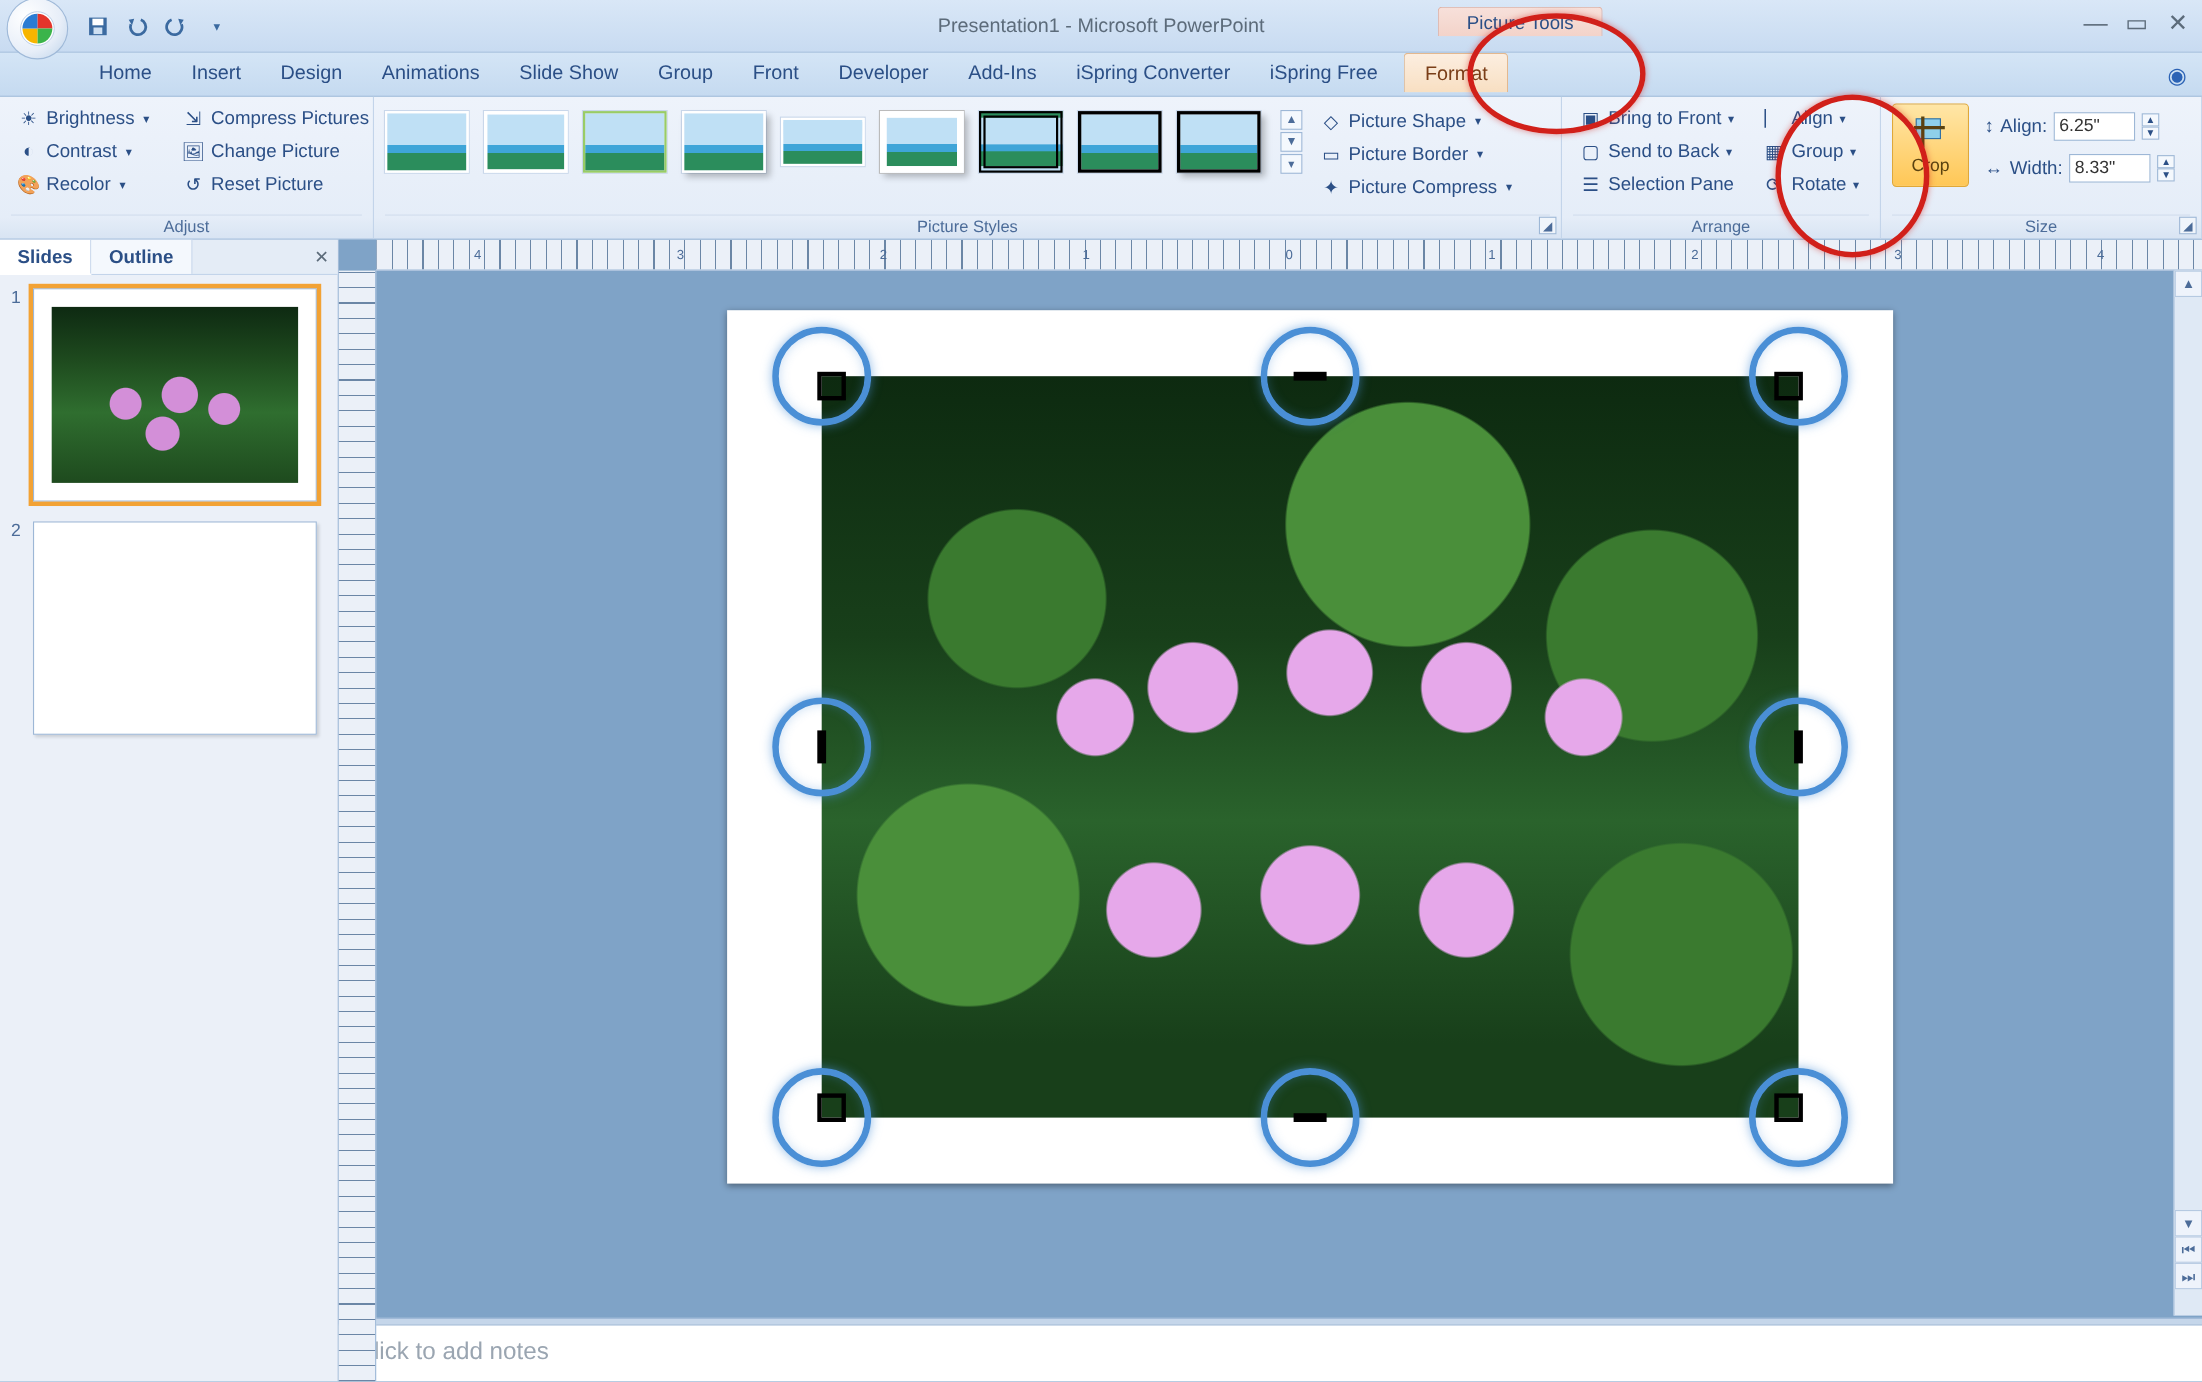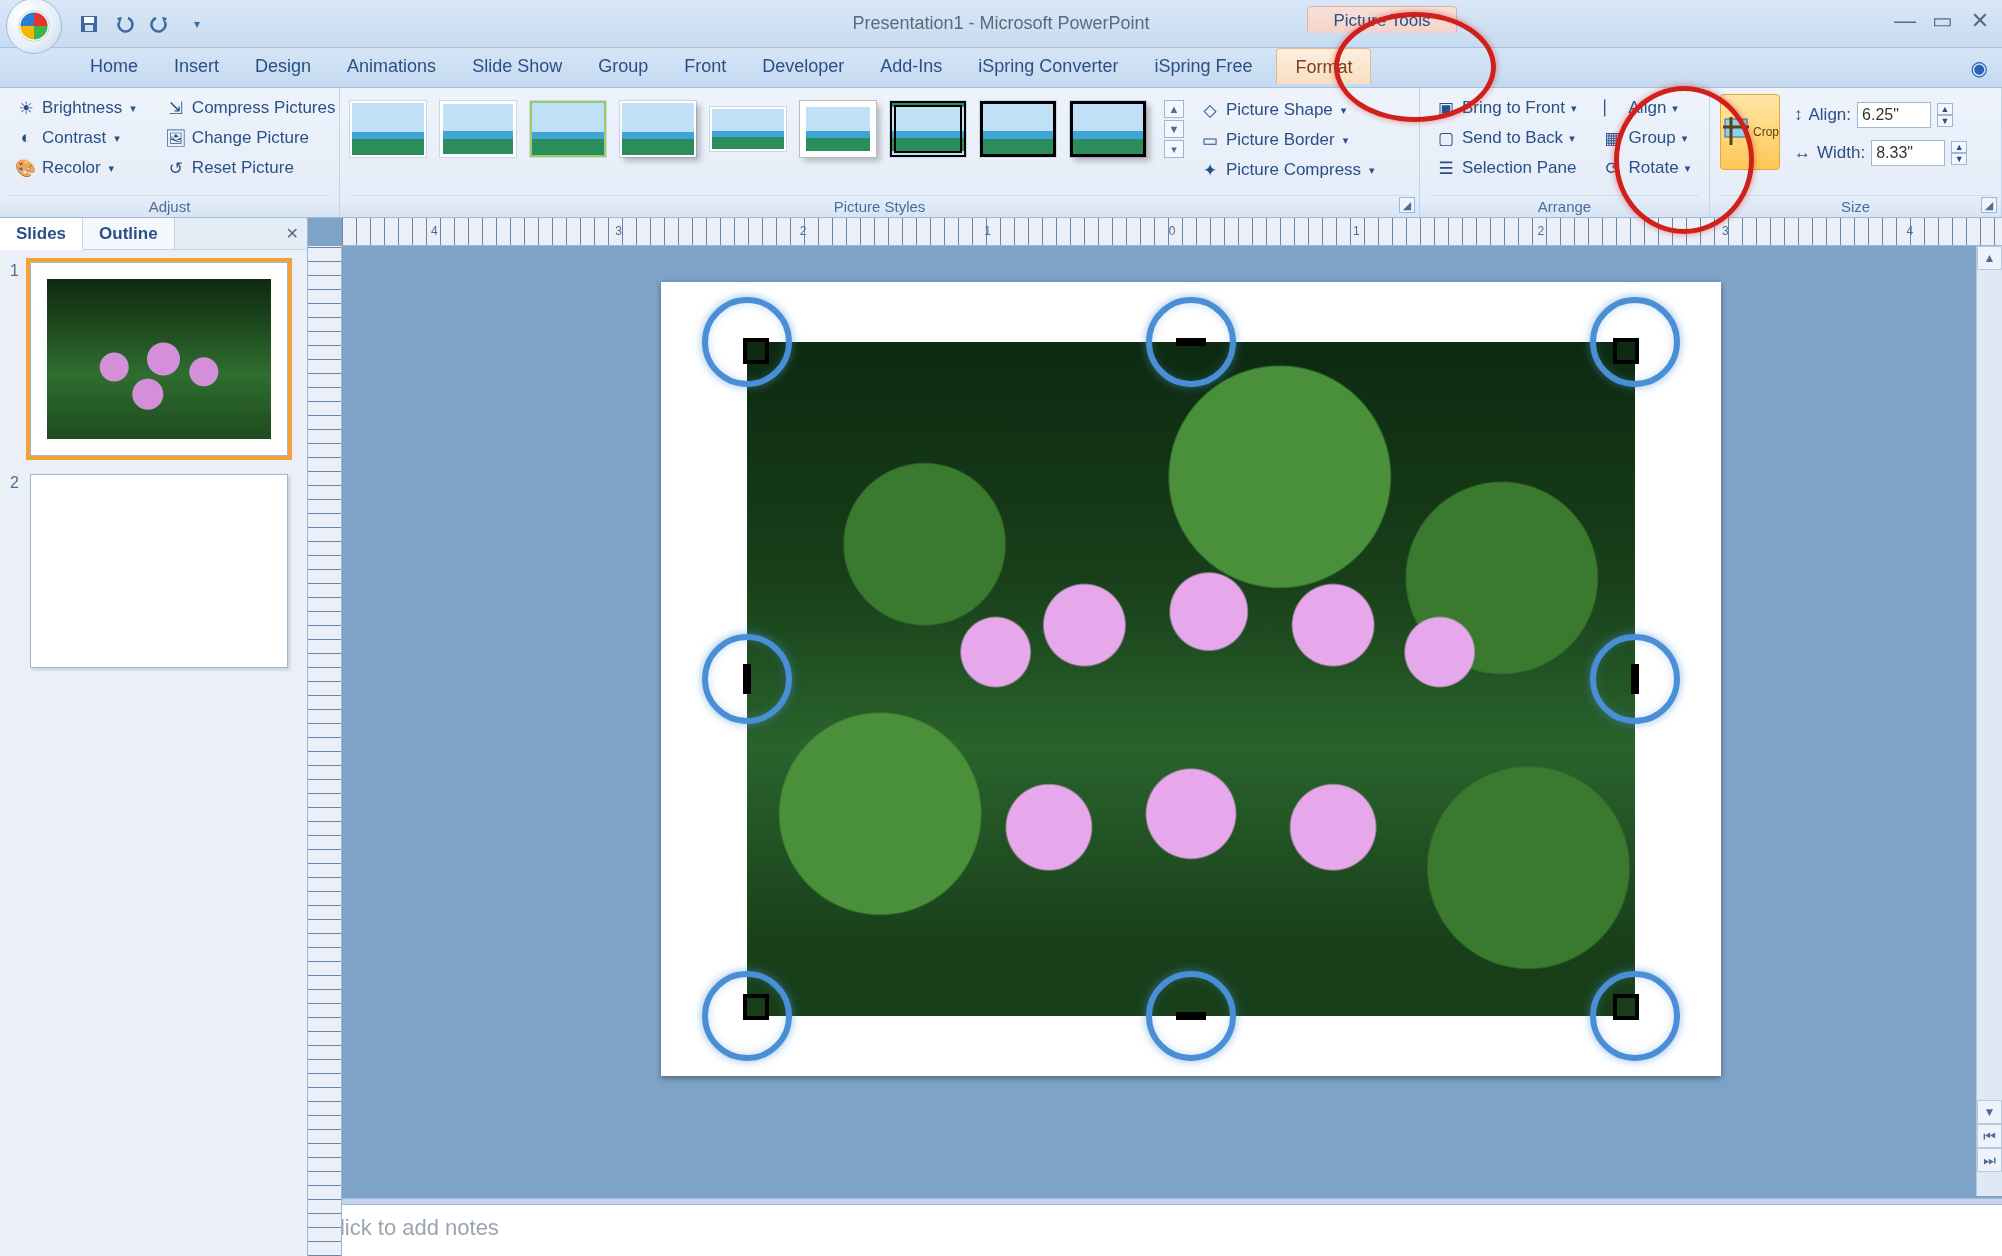--- a/index.html
+++ b/index.html
@@ -36,21 +36,21 @@
   .pic-style { width:76px; height:56px; background:linear-gradient(#bfe0f5 0 55%,#3fa5d8 55% 70%,#2b8d5c 70%); border:2px solid #fff; box-shadow:0 0 0 1px #c9d7ea; }
   .pic-style.shadow { box-shadow:4px 4px 6px rgba(0,0,0,.25),0 0 0 1px #c9d7ea; }
   .pic-style.refl::after{content:"";display:block;height:18px;margin-top:2px;background:linear-gradient(rgba(191,224,245,.5),transparent);}
   .pic-style.refl{height:44px;}
   .pic-style.black { border:3px solid #000; }
   .pic-style.dblack { border:6px double #000; }
   .pic-style.thickwhite { border:6px solid #fff; box-shadow:0 0 0 1px #bbb,4px 4px 6px rgba(0,0,0,.25);}
   .gallery-scroll { display:flex; flex-direction:column; gap:2px; margin-left:4px;}
   .gallery-scroll div{width:20px;height:18px;border:1px solid #9db7d6;background:#f4f8fd;display:flex;align-items:center;justify-content:center;font-size:11px;color:#4c6c99;}
 
-  .crop-btn { width:60px; height:76px; background:linear-gradient(#ffe6a7,#ffc756); border:1px solid #e0a838; border-radius:4px; display:flex; flex-direction:row; align-items:center; justify-content:center; gap:4px; color:#5a4210; font-size:12px;}
+  .crop-btn { width:70px; height:76px; background:linear-gradient(#ffe6a7,#ffc756); border:1px solid #e0a838; border-radius:4px; display:flex; flex-direction:column; align-items:center; justify-content:center; gap:4px; color:#5a4210; font-size:16px;}
   .size-row { display:flex; align-items:center; gap:6px; font-size:17px; color:#2b4f86; }
   .size-row input { width:74px; height:26px; border:1px solid #9db7d6; background:#fff; font-size:16px; padding:0 4px; color:#333;}
   .spin { display:flex; flex-direction:column; }
   .spin div { width:16px; height:12px; border:1px solid #9db7d6; background:#f4f8fd; font-size:9px; display:flex; align-items:center; justify-content:center;}
 
   
   .red-circle { position:absolute; border:5px solid #d1201a; border-radius:50%; pointer-events:none; box-shadow:0 0 6px rgba(209,32,26,.5); z-index:50;}
   .rc1 { left:1334px; top:12px; width:162px; height:110px; }
   .rc2 { left:1614px; top:86px; width:140px; height:148px; }
 

